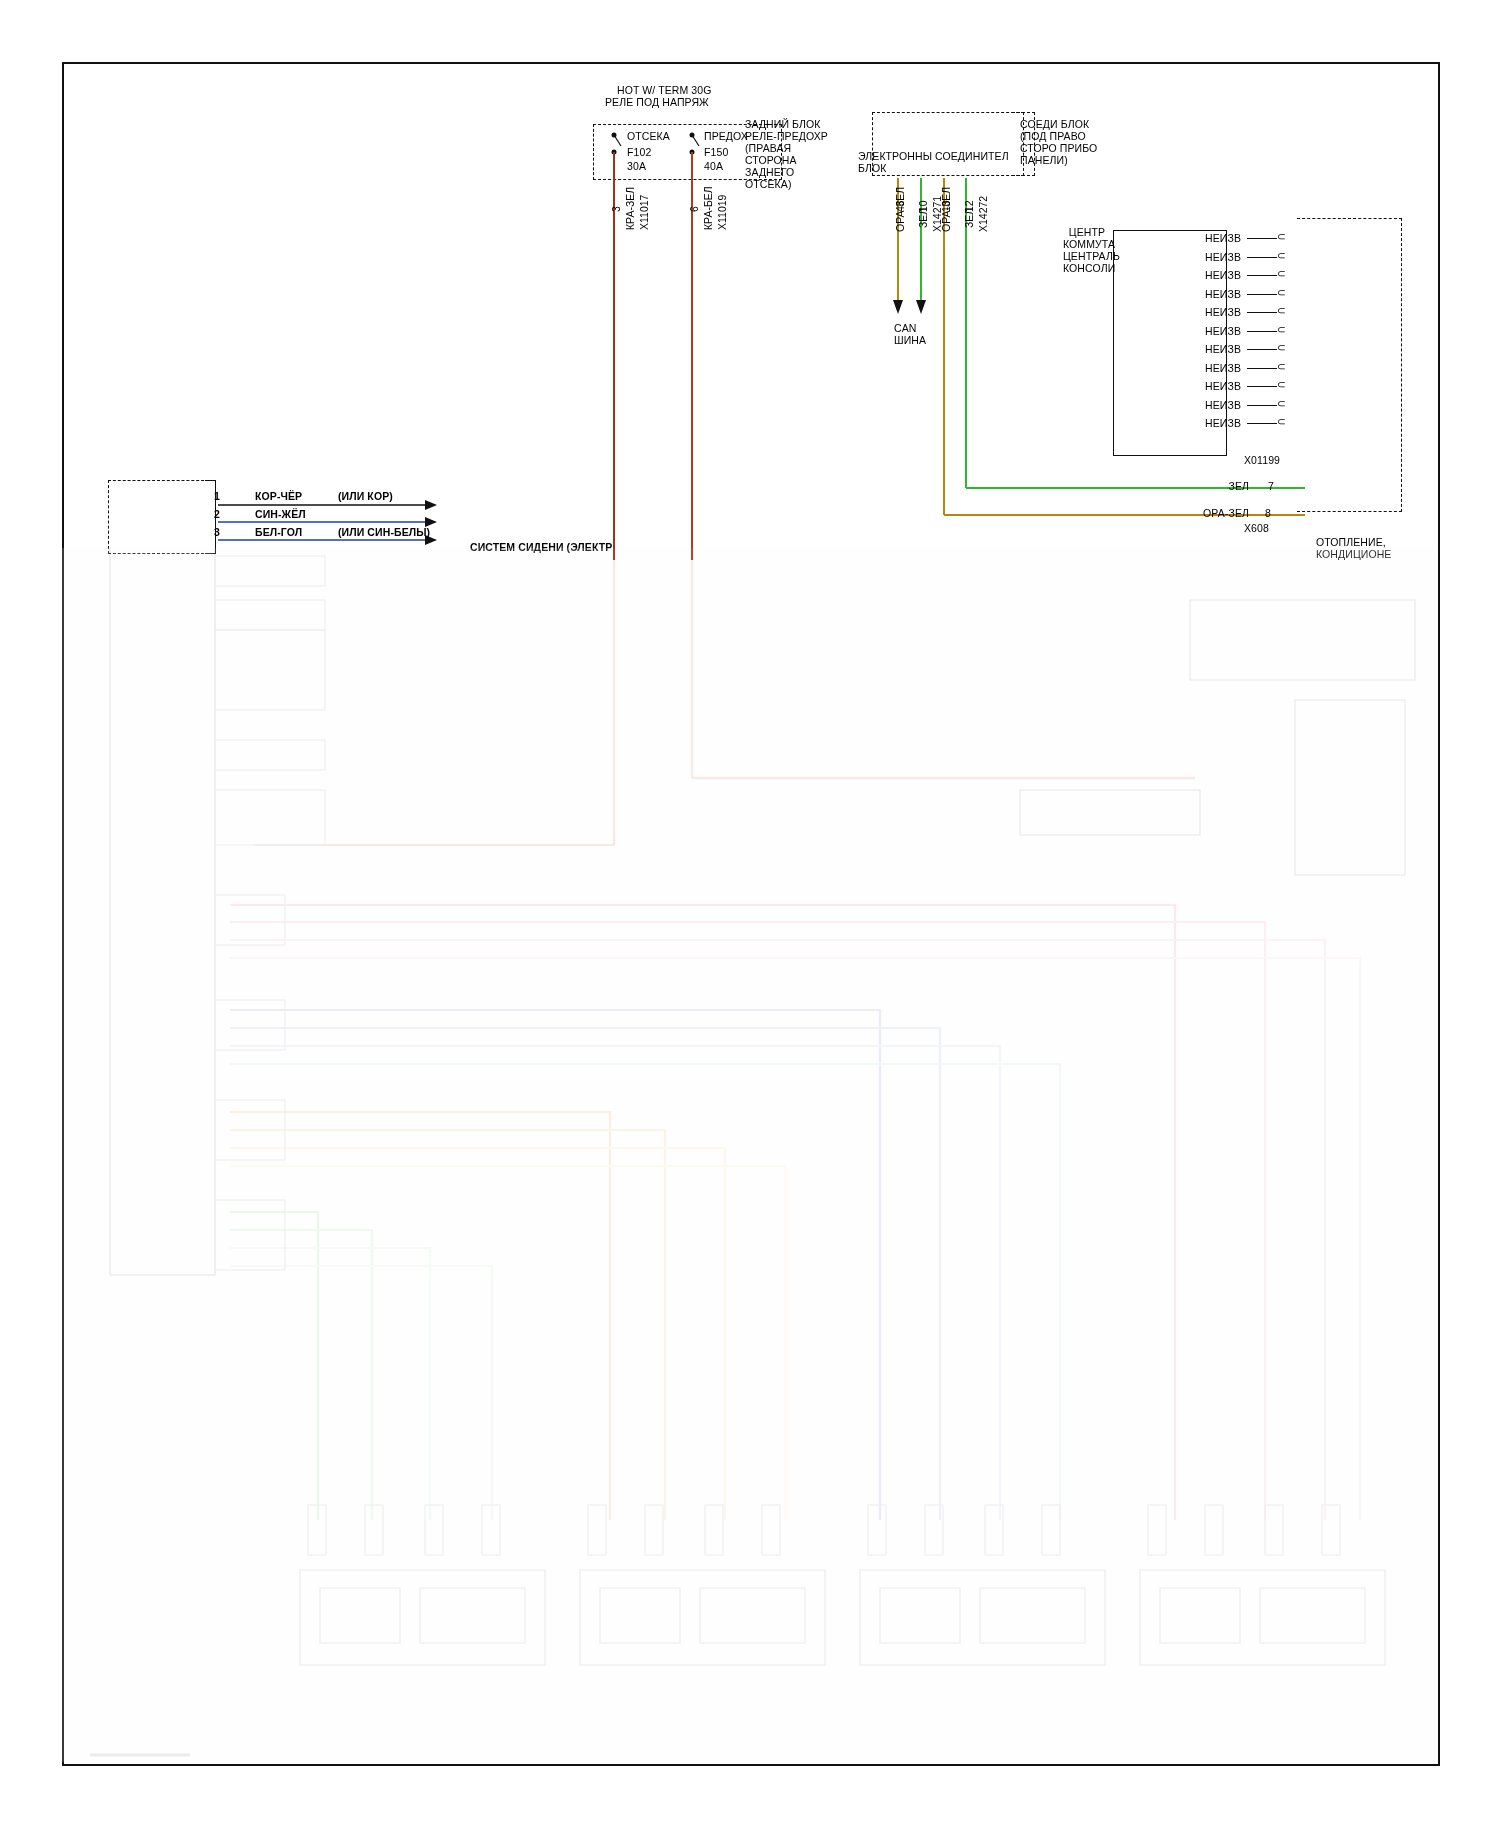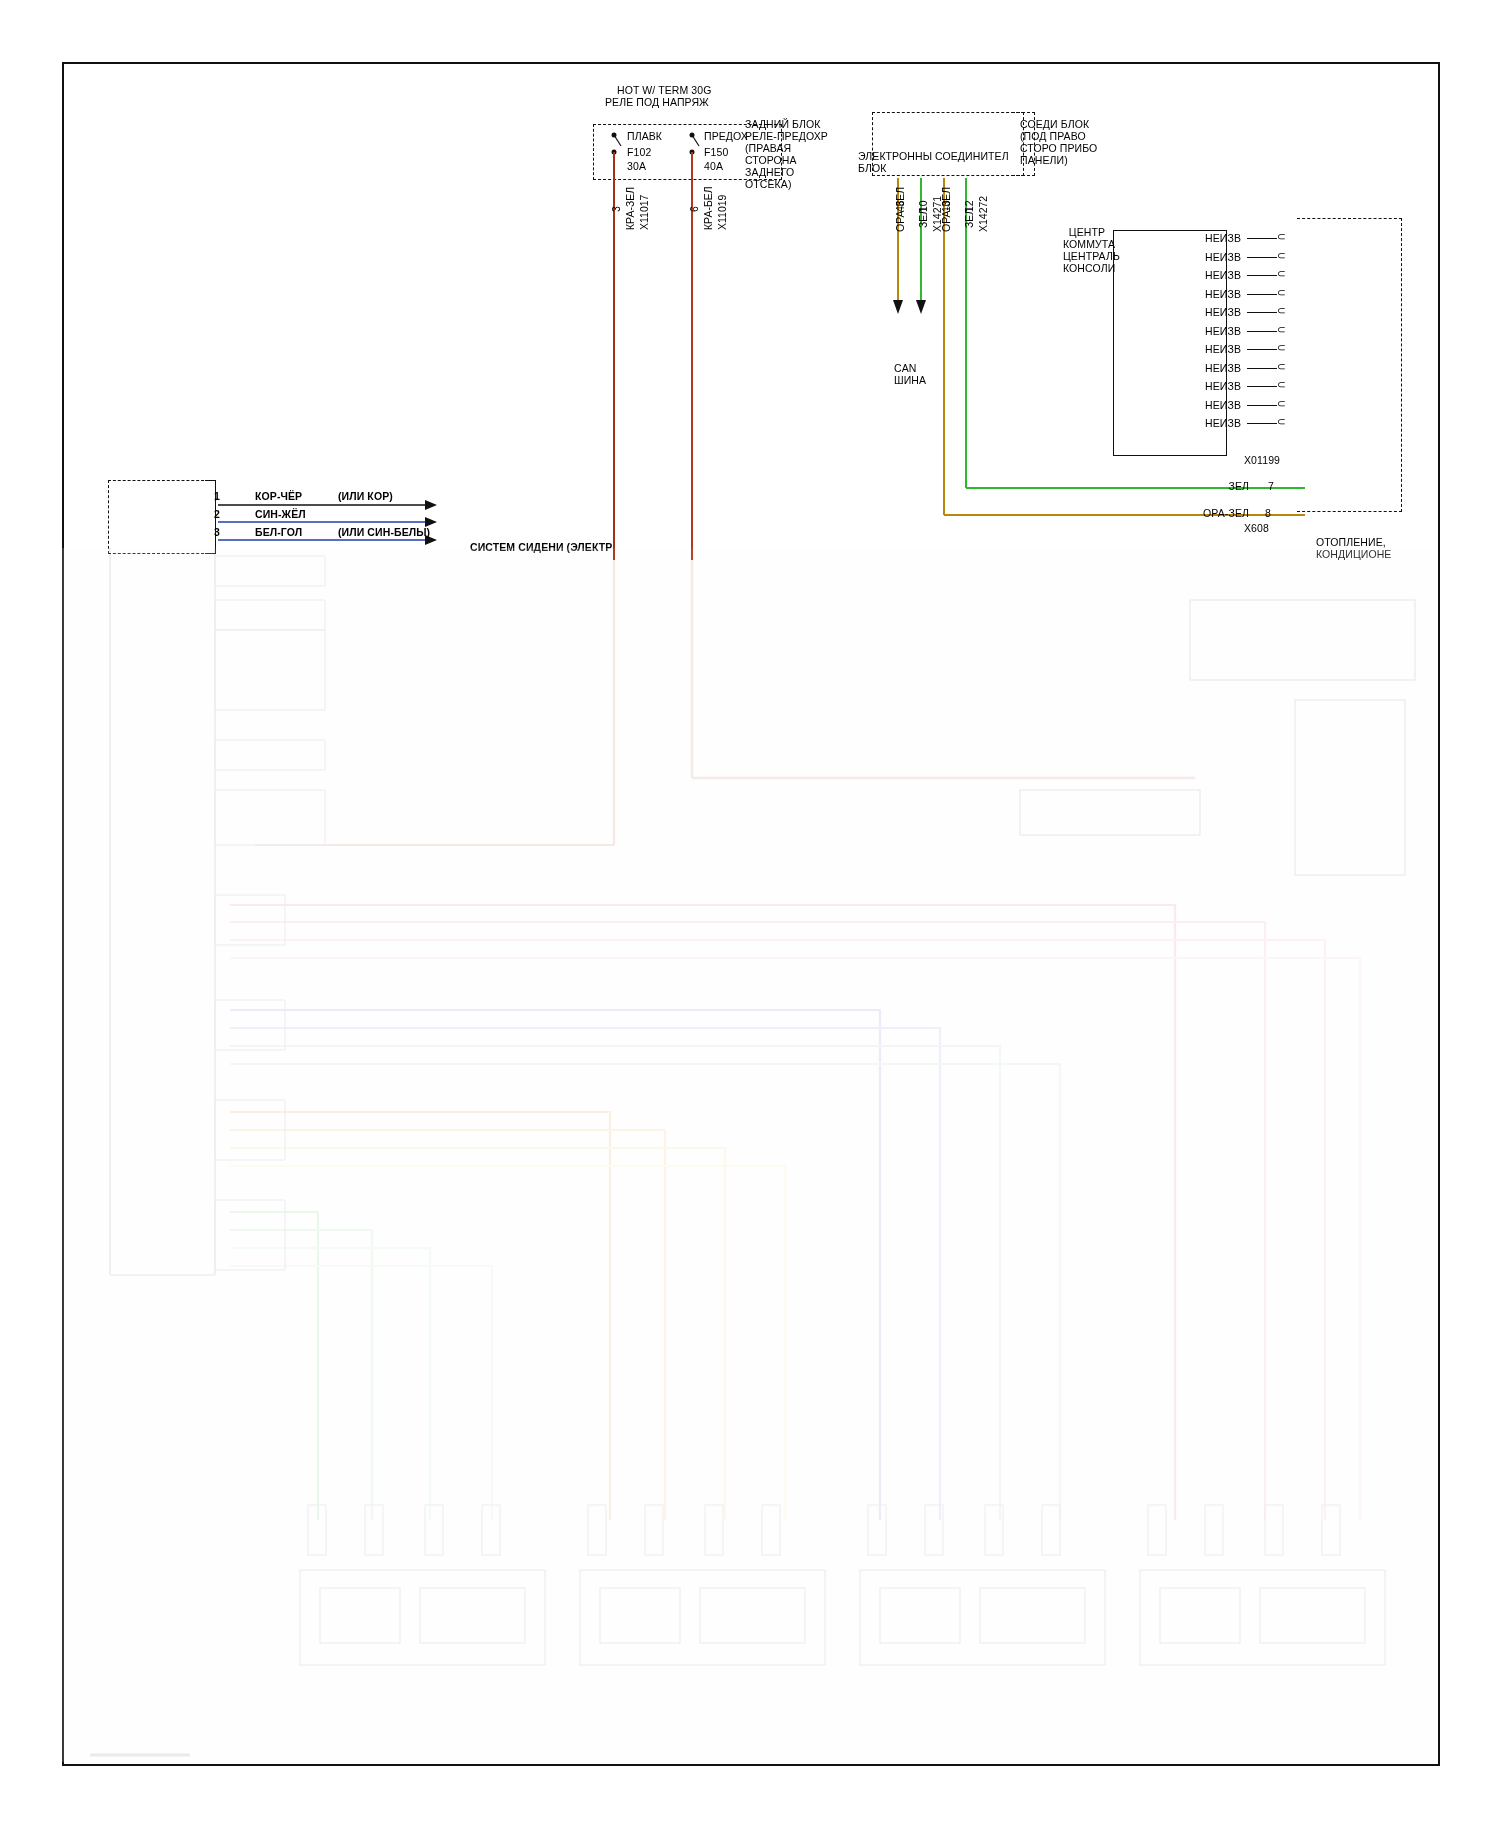--- a/index.html
+++ b/index.html
@@ -54,21 +54,21 @@
     <line x1="944" y1="515" x2="1305" y2="515" stroke="#b8860b" stroke-width="2"></line>
 
     <line x1="218" y1="505" x2="425" y2="505" stroke="#111" stroke-width="1.6"></line>
     <polygon points="425,500 437,505 425,510" fill="#111"></polygon>
     <line x1="218" y1="522" x2="425" y2="522" stroke="#1f3fa8" stroke-width="1.6"></line>
     <polygon points="425,517 437,522 425,527" fill="#111"></polygon>
     <line x1="218" y1="540" x2="425" y2="540" stroke="#1f3fa8" stroke-width="1.6"></line>
     <polygon points="425,535 437,540 425,545" fill="#111"></polygon>
   </svg>
 
-  <div class="lbl" style="left:627px;top:130px;">ПЛАВК</div>
+  <div class="lbl" style="left:627px;top:130px;">ОТСЕКА</div>
   <div class="lbl" style="left:627px;top:146px;">F102</div>
   <div class="lbl" style="left:627px;top:160px;">30A</div>
 
   <div class="lbl" style="left:704px;top:130px;">ПРЕДОХ</div>
   <div class="lbl" style="left:704px;top:146px;">F150</div>
   <div class="lbl" style="left:704px;top:160px;">40A</div>
 
   <div class="lbl" style="left:745px;top:118px;">ЗАДНИЙ БЛОК
 РЕЛЕ-ПРЕДОХР
 (ПРАВАЯ
@@ -99,21 +99,21 @@
   <div class="vlbl" style="left:917px;top:228px;">ЗЕЛ</div>
   <div class="vlbl" style="left:917px;top:212px;">10</div>
   <div class="vlbl" style="left:931px;top:232px;">X14271</div>
 
   <div class="vlbl" style="left:940px;top:232px;">ОРА-ЗЕЛ</div>
   <div class="vlbl" style="left:940px;top:212px;">10</div>
   <div class="vlbl" style="left:963px;top:228px;">ЗЕЛ</div>
   <div class="vlbl" style="left:963px;top:212px;">12</div>
   <div class="vlbl" style="left:977px;top:232px;">X14272</div>
 
-  <div class="lbl" style="left:894px;top:322px;margin-top:40px;">CAN
+  <div class="lbl" style="left:894px;top:322px;">CAN
 ШИНА</div>
 
   <div class="box" style="left:1113px;top:230px;width:112px;height:224px;"></div>
   <div class="lbl" style="left:1063px;top:226px;text-align:center;width:48px;">ЦЕНТР
 КОММУТА
 ЦЕНТРАЛЬ
 КОНСОЛИ</div>
 
   <div class="dash" style="left:1297px;top:218px;width:104px;height:292px;border-left:none;"></div>
 

